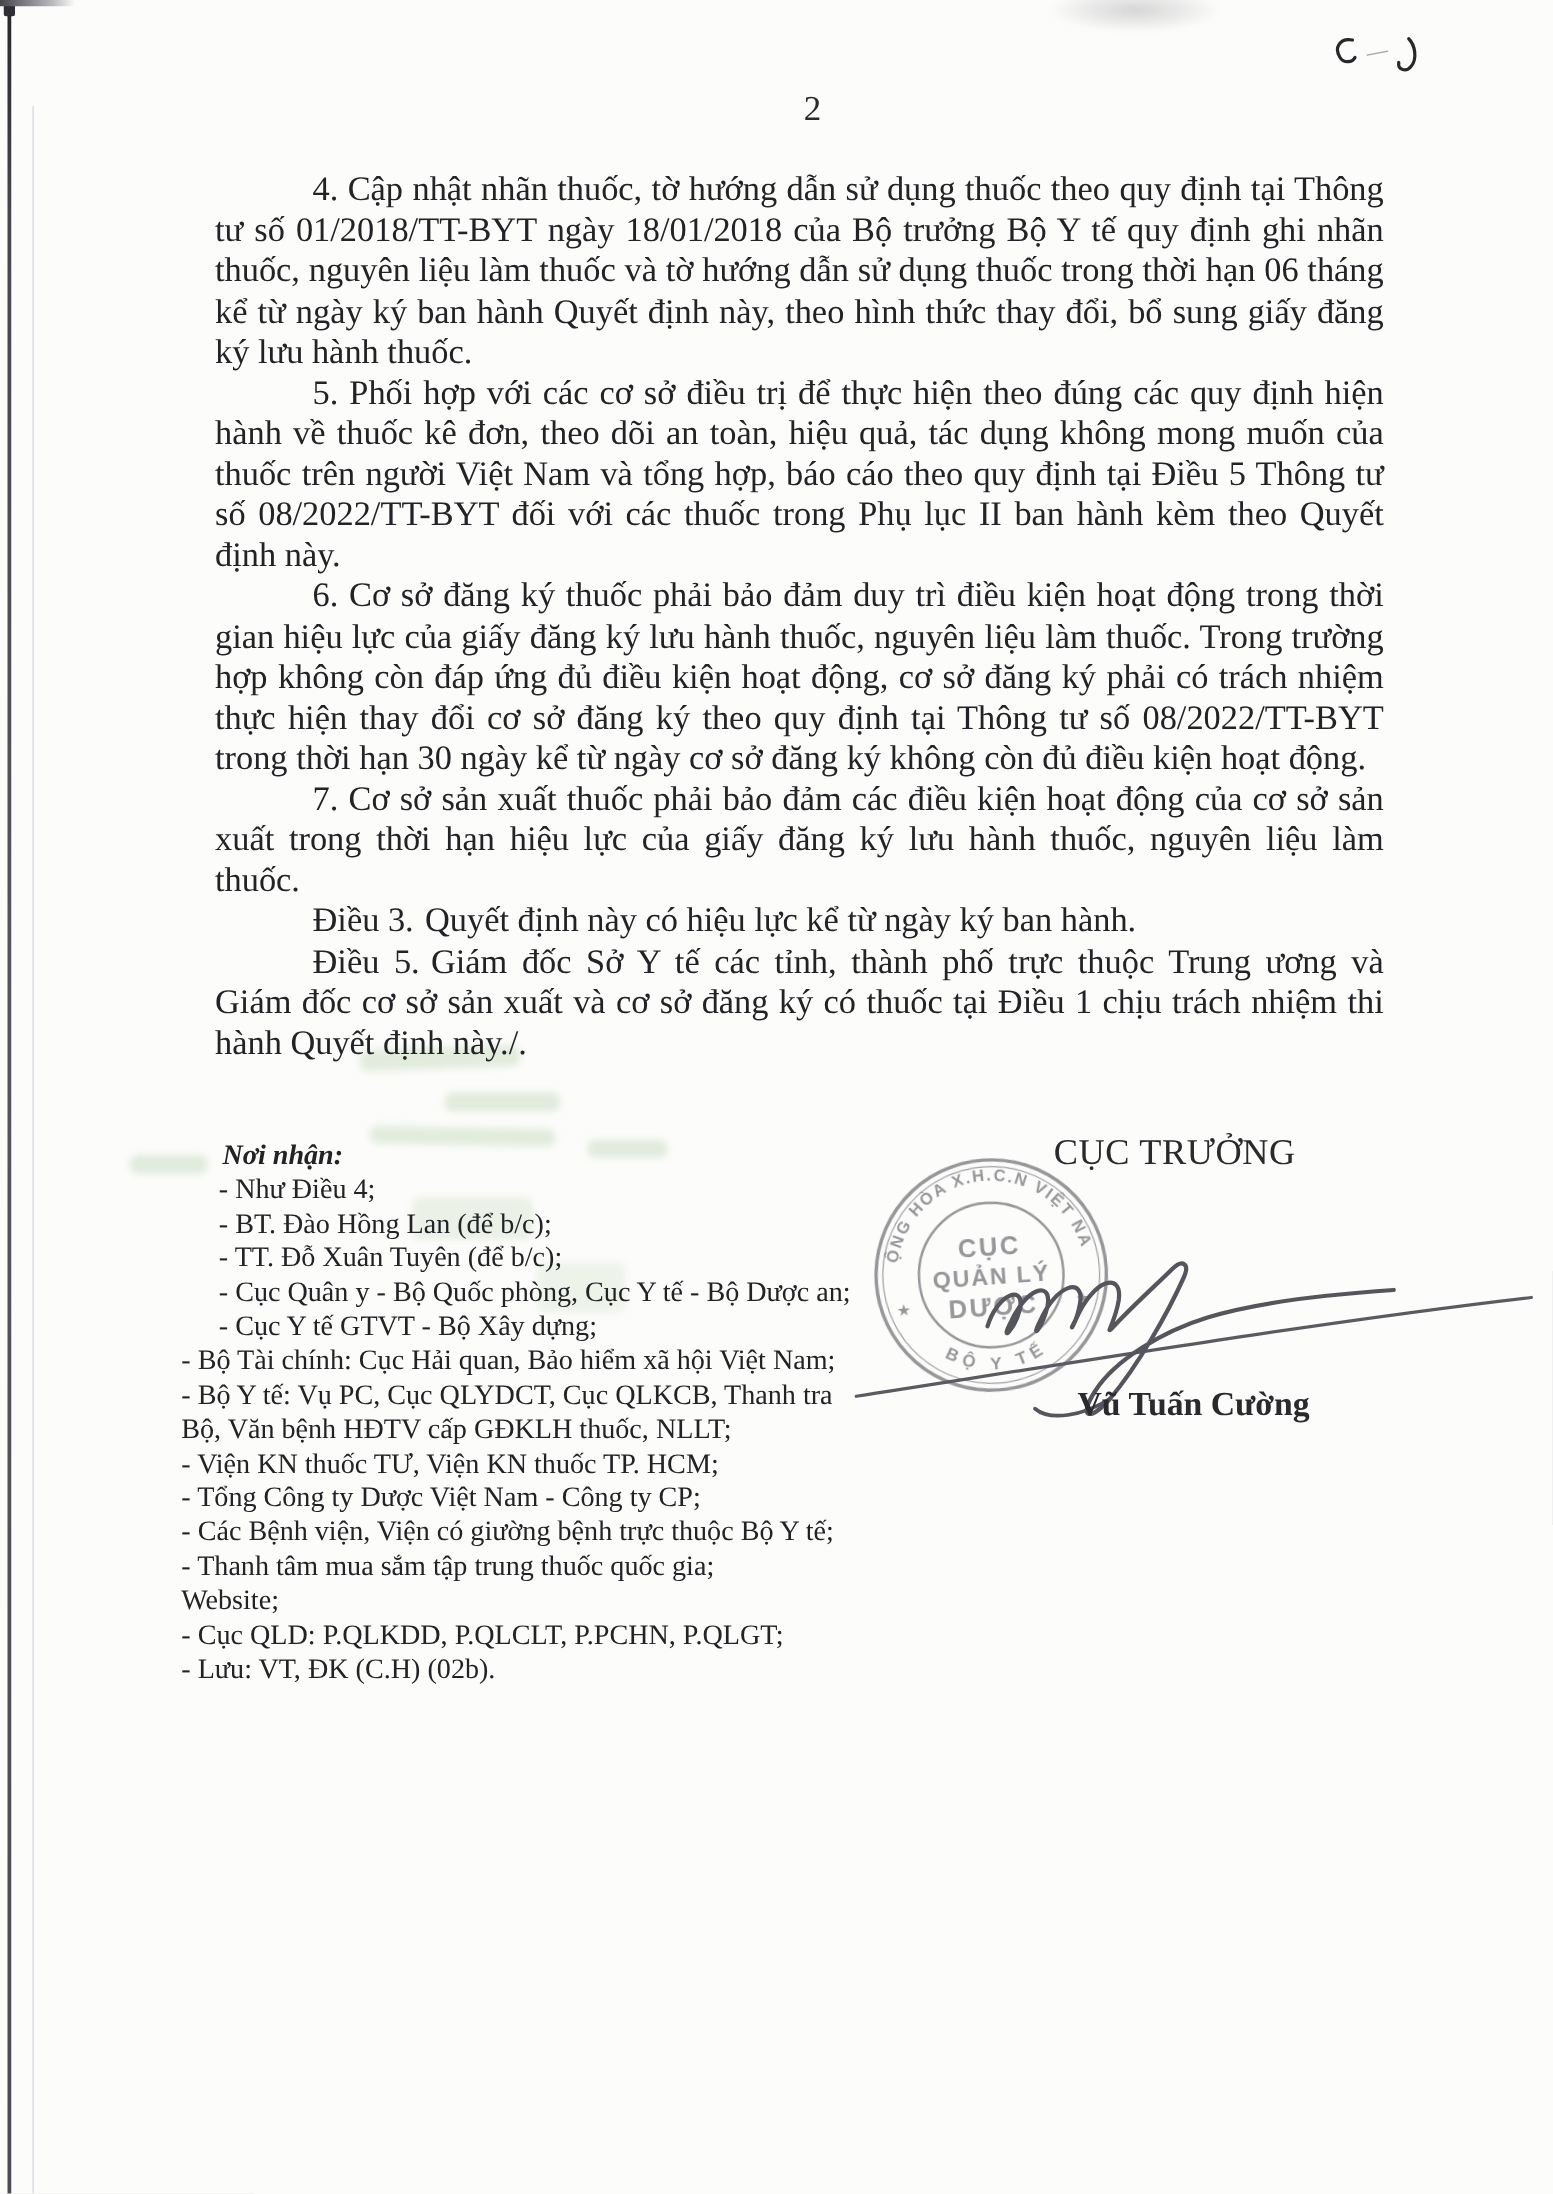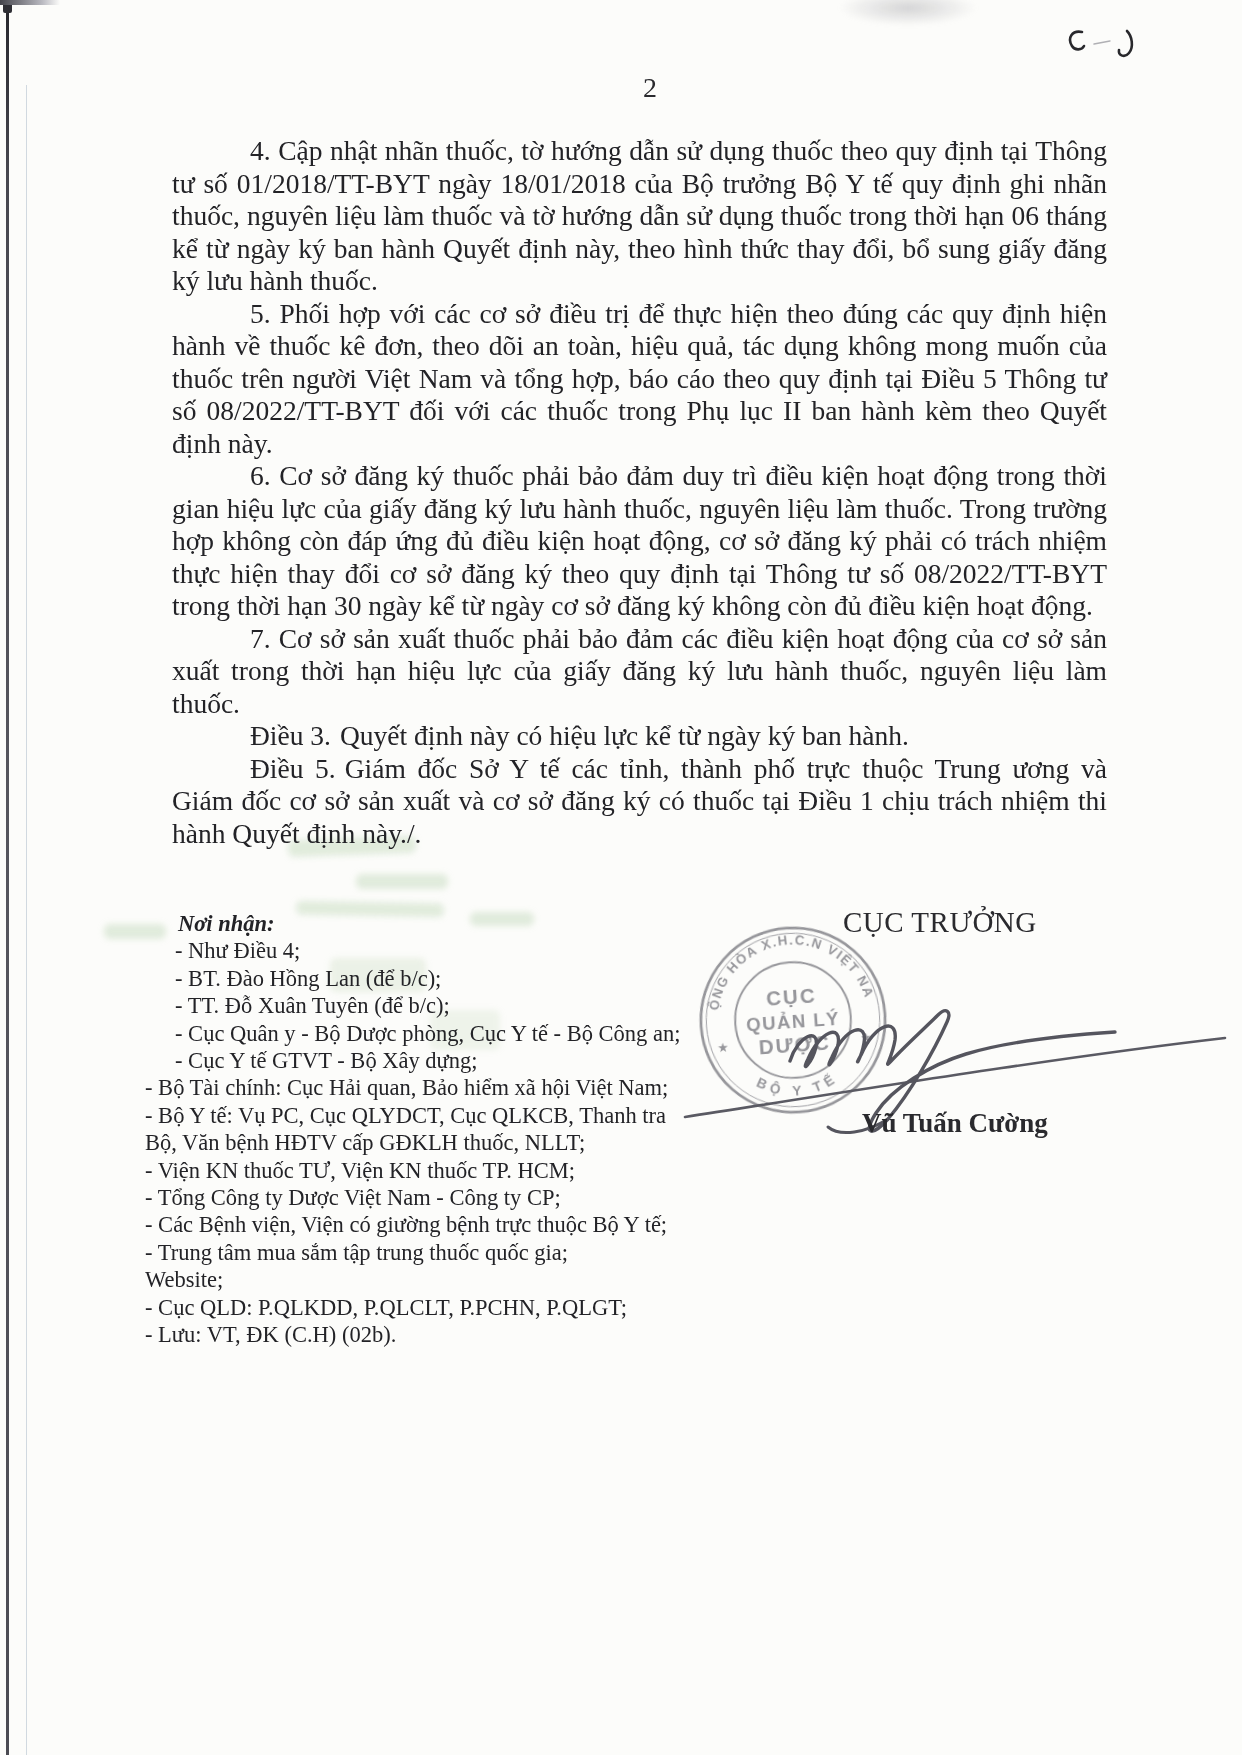--- a/index.html
+++ b/index.html
@@ -86,29 +86,29 @@
     <p>7. Cơ sở sản xuất thuốc phải bảo đảm các điều kiện hoạt động của cơ sở sản xuất trong thời hạn hiệu lực của giấy đăng ký lưu hành thuốc, nguyên liệu làm thuốc.</p>
     <p><span class="article-label">Điều 3.</span><span>Quyết định này có hiệu lực kể từ ngày ký ban hành.</span></p>
     <p><span class="article-label">Điều 5.</span><span>Giám đốc Sở Y tế các tỉnh, thành phố trực thuộc Trung ương và Giám đốc cơ sở sản xuất và cơ sở đăng ký có thuốc tại Điều 1 chịu trách nhiệm thi hành Quyết định này./.</span></p>
   </div>
 
   <div class="recipients">
     <div class="recipients-heading">Nơi nhận:</div>
     <div class="recip-item">- Như Điều 4;</div>
     <div class="recip-item">- BT. Đào Hồng Lan (để b/c);</div>
     <div class="recip-item">- TT. Đỗ Xuân Tuyên (để b/c);</div>
-    <div class="recip-item">- Cục Quân y - Bộ Dược phòng, Cục Y tế - Bộ Công an;</div>
+    <div class="recip-item">- Cục Quân y - Bộ Quốc phòng, Cục Y tế - Bộ Dược an;</div>
     <div class="recip-item">- Cục Y tế GTVT - Bộ Xây dựng;</div>
     <div class="recip-item">- Bộ Tài chính: Cục Hải quan, Bảo hiểm xã hội Việt Nam;</div>
     <div class="recip-item">- Bộ Y tế: Vụ PC, Cục QLYDCT, Cục QLKCB, Thanh tra</div>
     <div class="recip-item">Bộ, Văn bệnh HĐTV cấp GĐKLH thuốc, NLLT;</div>
     <div class="recip-item">- Viện KN thuốc TƯ, Viện KN thuốc TP. HCM;</div>
     <div class="recip-item">- Tổng Công ty Dược Việt Nam - Công ty CP;</div>
     <div class="recip-item">- Các Bệnh viện, Viện có giường bệnh trực thuộc Bộ Y tế;</div>
-    <div class="recip-item">- Trung tâm mua sắm tập trung thuốc quốc gia;</div>
+    <div class="recip-item">- Thanh tâm mua sắm tập trung thuốc quốc gia;</div>
     <div class="recip-item">Website;</div>
     <div class="recip-item">- Cục QLD: P.QLKDD, P.QLCLT, P.PCHN, P.QLGT;</div>
     <div class="recip-item">- Lưu: VT, ĐK (C.H) (02b).</div>
   </div>
 
   <div class="sign-title">CỤC TRƯỞNG</div>
 
   <svg class="stamp" viewBox="0 0 200 200">
     <defs>
       <path id="arcTop" d="M 24.4,85.3 A 77,77 0 0 1 175.6,85.3"></path>

